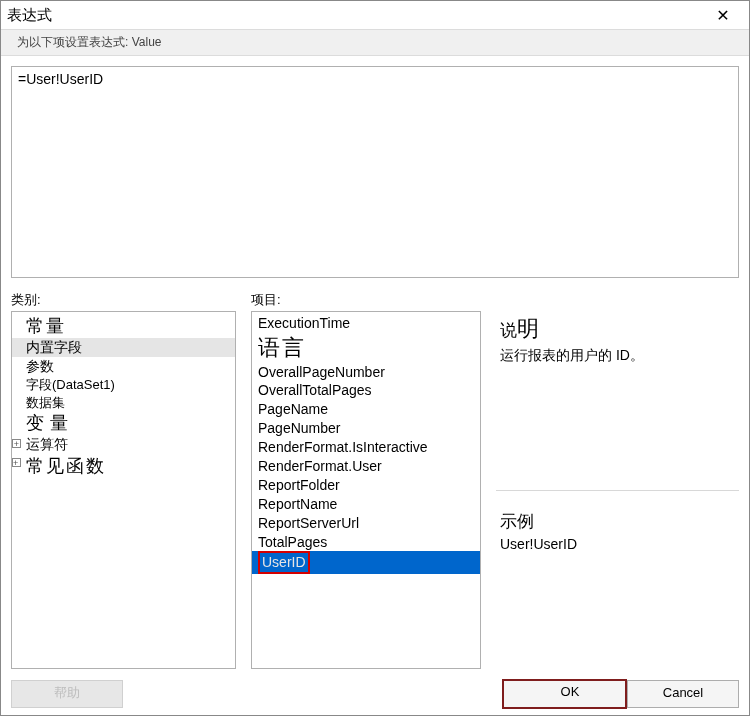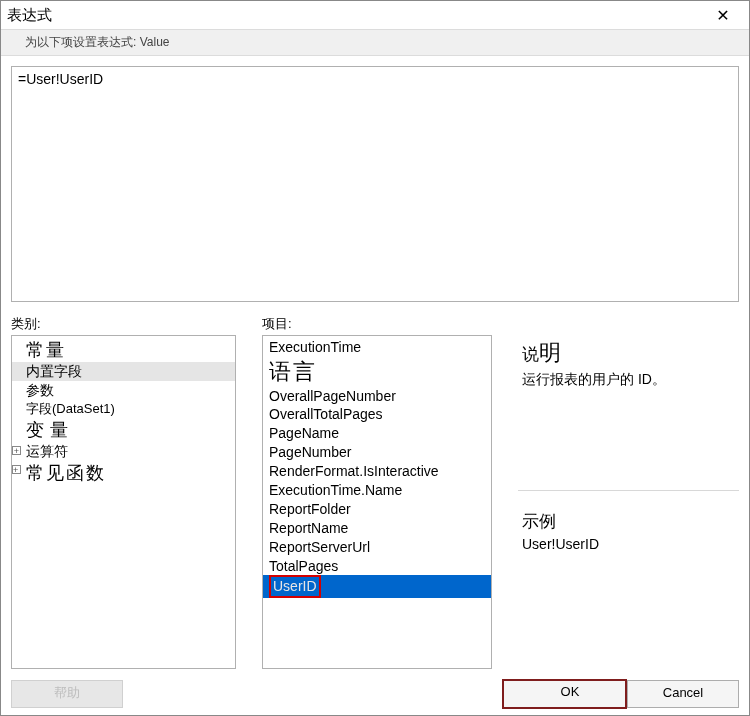--- a/index.html
+++ b/index.html
@@ -34,44 +34,44 @@
   }
   .close-x {
     width: 40px;
     text-align: center;
     font-size: 16px;
     cursor: pointer;
     font-family: Arial, sans-serif;
   }
   .subheader {
     background: #f0f0f0;
-    padding: 4px 24px;
+    padding: 4px 16px;
     font-size: 12px;
     color: #444;
     border-bottom: 1px solid #dcdcdc;
   }
   .editor-wrap {
     padding: 10px 10px 4px 10px;
   }
   .editor {
     width: 100%;
-    height: 236px;
+    height: 212px;
     box-sizing: border-box;
     border: 1px solid #b0b0b0;
     background: #ffffff;
     padding: 4px 6px;
     font-family: "Segoe UI", Tahoma, sans-serif;
     font-size: 14px;
     resize: none;
     outline: none;
   }
   .mid {
     display: flex;
     padding: 6px 10px 0 10px;
-    gap: 26px;
+    gap: 15px;
     flex: 1;
     min-height: 0;
   }
   .col {
     display: flex;
     flex-direction: column;
     min-height: 0;
   }
   .col-category { width: 225px; }
   .col-items    { width: 230px; }
@@ -211,37 +211,38 @@
 
   <div class="mid">
 
     <div class="col col-category">
       <div class="col-label">类别:</div>
       <div class="listbox" id="category-list">
           <div class="cat-row big"><span>常量</span></div>
           <div class="cat-row sel"><span>内置字段</span></div>
           <div class="cat-row"><span>参数</span></div>
           <div class="cat-row" style="font-size: 13px;"><span>字段(DataSet1)</span></div>
+          <div class="cat-row" style="font-size: 13px;"><span>数据集</span></div>
           <div class="cat-row big" style="letter-spacing: 6px;"><span>变量</span></div>
           <div class="cat-row"><span class="tree-plus">+</span><span>运算符</span></div>
           <div class="cat-row big"><span class="tree-plus">+</span><span>常见函数</span></div>
         </div>
     </div>
 
     <div class="col col-items">
       <div class="col-label">项目:</div>
       <div class="listbox" id="items-list">
           <div class="item-row">ExecutionTime</div>
           <div class="item-row big">语言</div>
           <div class="item-row">OverallPageNumber</div>
           <div class="item-row">OverallTotalPages</div>
           <div class="item-row">PageName</div>
           <div class="item-row">PageNumber</div>
           <div class="item-row">RenderFormat.IsInteractive</div>
-          <div class="item-row">ExecutionTime.Name</div>
+          <div class="item-row">RenderFormat.User</div>
           <div class="item-row">ReportFolder</div>
           <div class="item-row">ReportName</div>
           <div class="item-row">ReportServerUrl</div>
           <div class="item-row">TotalPages</div>
           <div class="item-row selected"><span class="inner">UserID</span></div>
         </div>
     </div>
 
     <div class="col col-desc">
       <div style="height:17px"></div>

